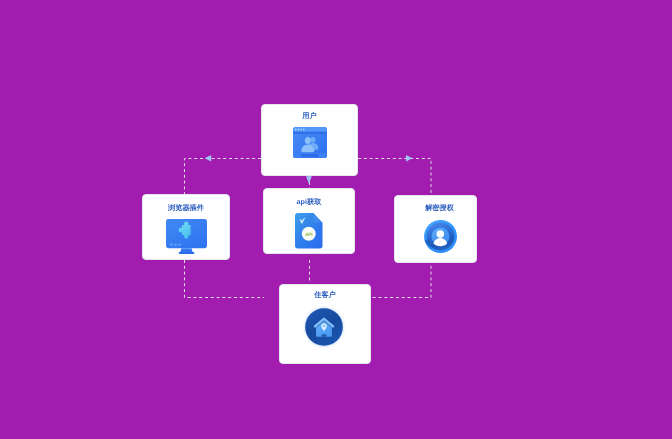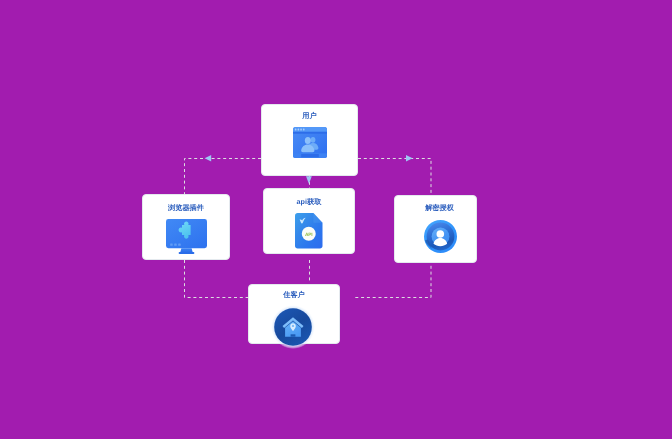--- a/index.html
+++ b/index.html
@@ -164,21 +164,21 @@
         <path fill="#1e57ae" opacity=".75" d="M5.0 25.9a16.5 16.5 0 0 0 3.6 3.1c-1.7-1.8-2.7-4.0-3.0-6.5-.2-1.6-1.5-2.8-3.1-2.7-.6 0-1.1.3-1.4.7.6 2.0 1.9 3.9 3.9 5.4z"></path>
         <circle cx="16.5" cy="16.5" r="8.9" fill="url(#ucInner)"></circle>
         <g fill="#ffffff">
           <circle cx="16.3" cy="14.0" r="3.8"></circle>
           <path d="M16.3 18.0c-3.4 0-6.3 2.5-6.8 5.8 1.9 1.5 4.2 2.4 6.8 2.4s4.9-.9 6.8-2.4c-.5-3.3-3.4-5.8-6.8-5.8z"></path>
         </g>
       </svg>
     </div>
   </div>
 
-  <div class="card" style="left:248px;top:284px;width:92px;height:60px;">
+  <div class="card" style="left:279px;top:284px;width:92px;height:80px;">
     <div class="card-label" style="top:6px;">住客户</div>
     <div class="icon-wrap" style="top:20px;left:-2px;">
       <svg width="44" height="44" viewBox="0 0 44 44">
         <defs>
           <radialGradient id="hHalo" cx=".5" cy=".5" r=".5">
             <stop offset=".74" stop-color="#e3edfc" stop-opacity="0"></stop>
             <stop offset=".84" stop-color="#d3e3f9" stop-opacity=".95"></stop>
             <stop offset=".93" stop-color="#e8f1fd" stop-opacity=".55"></stop>
             <stop offset="1" stop-color="#f4f8fe" stop-opacity="0"></stop>
           </radialGradient>

